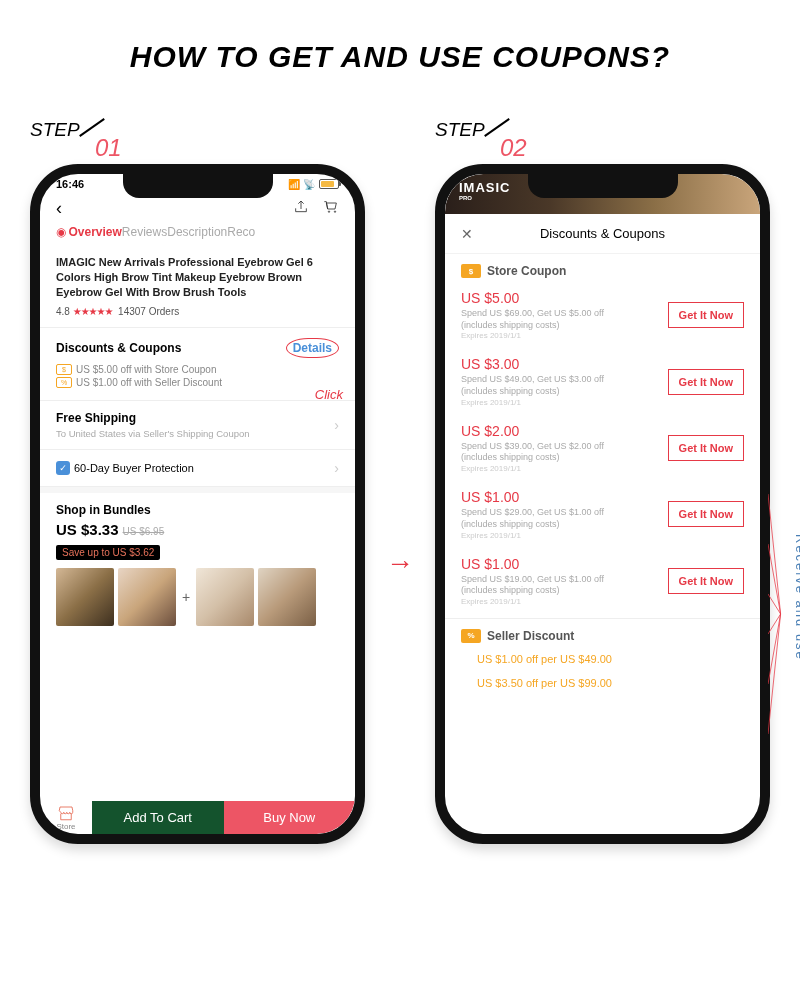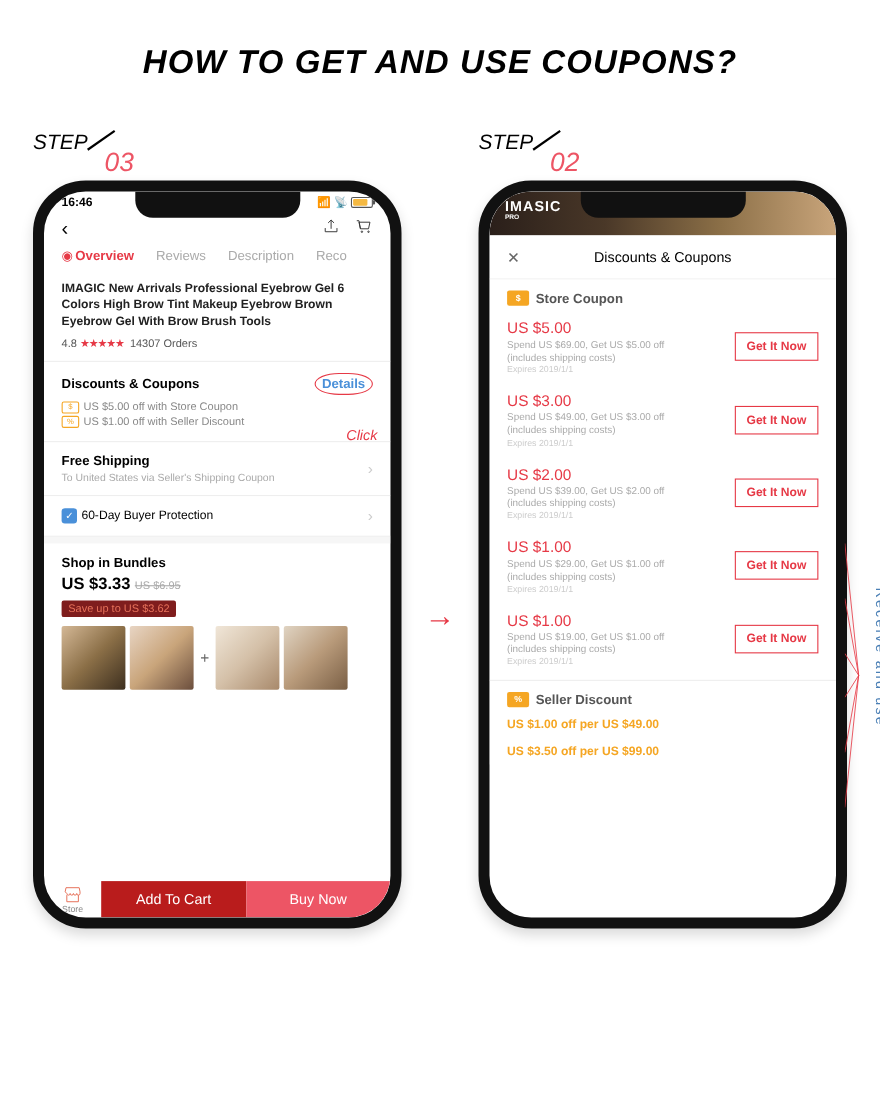--- a/index.html
+++ b/index.html
@@ -25,21 +25,21 @@
   .sb-icons span { font-size: 10px; }
   .battery { display:inline-block; width:20px; height:10px; border:1px solid #555; border-radius:2px; position:relative; }
   .battery::after { content:""; position:absolute; right:-3px; top:2px; width:2px; height:4px; background:#555; border-radius:0 1px 1px 0;}
   .battery .fill { position:absolute; left:1px; top:1px; bottom:1px; width:70%; background:#f5b942; border-radius:1px;}
 
   .topbar { display: flex; justify-content: space-between; align-items: center; padding: 8px 16px 6px; }
   .back { font-size: 18px; }
   .topbar-right { display:flex; gap:14px; font-size:16px; }
   .share-icon svg, .cart-icon svg { width:16px; height:16px; stroke:#333; fill:none; stroke-width:1.3; }
 
-  .tabs { display:flex; gap:20px; padding:0 16px 6px; font-size:12px; color:#aaa; align-items:center; }
+  .tabs { display:flex; padding:0 16px 6px; font-size:12px; color:#aaa; align-items:center; }
   .tabs .active { color:#e63946; font-weight:bold; }
   .pin { color:#e63946; margin-right:2px; }
 
   .section { padding: 10px 16px; border-bottom: 1px solid #eee; }
   .ptitle { font-size: 11px; font-weight: bold; line-height: 1.35; color:#222; }
   .rating { font-size: 10px; color:#555; margin-top: 6px; }
   .stars { color:#e63946; letter-spacing:-1px; }
 
   .sec-head { font-size: 12px; font-weight: bold; margin-bottom: 6px; display:flex; justify-content:space-between; align-items:center;}
   .coupon-line { font-size: 10px; color:#888; margin:2px 0; display:flex; align-items:center; gap:4px;}
@@ -49,32 +49,32 @@
   .row-link { display:flex; justify-content:space-between; align-items:center; }
   .sub { font-size:9.5px; color:#aaa; margin-top:3px; }
   .chev { color:#ccc; font-size:14px;}
   .shield { display:inline-flex; width:14px; height:14px; background:#4a90d9; border-radius:3px; color:#fff; font-size:9px; align-items:center; justify-content:center; margin-right:4px;}
 
   .select { color:#4a90d9; font-size:12px; }
 
   .bundle { padding:10px 16px 4px; }
   .bprice { font-size:15px; font-weight:bold; margin:4px 0;}
   .bold-old { font-size:10px; color:#aaa; text-decoration:line-through; margin-left:4px; font-weight:normal;}
-  .save { display:inline-block; background:#7f1d1d; color:#e6715a; font-size:10px; padding:2px 6px; border-radius:2px;}
+  .save { display:inline-block; background:#000000; color:#e6715a; font-size:10px; padding:2px 6px; border-radius:2px;}
   .bundle-imgs { display:flex; gap:4px; align-items:center; margin-top:8px;}
   .bimg { width:58px; height:58px; background:linear-gradient(135deg,#d4b896 0%,#8b6f47 50%,#3d2f1f 100%); border-radius:2px;}
   .bimg.b2 { background:linear-gradient(135deg,#e8d5c4,#c9a57b,#6b4e3d); }
   .bimg.b3 { background:linear-gradient(135deg,#f0e6d8,#d4c0a8,#a8896b); }
   .bimg.b4 { background:linear-gradient(135deg,#e0d4c3,#b89a7a,#7a5f45); }
   .plus { font-size:14px; color:#666; margin:0 2px;}
 
   .bottom-bar { position:absolute; bottom:0; left:0; right:0; display:flex; height:33px; align-items:stretch;}
   .store { width:52px; display:flex; flex-direction:column; align-items:center; justify-content:center; font-size:8px; color:#888;}
   .store svg { width:18px; height:18px; stroke:#e6715a; fill:none; stroke-width:1.2;}
-  .addcart { flex:1; background:#b91c1c; color:#fff; display:flex; align-items:center; justify-content:center; font-size:13px; font-weight:500;}
+  .addcart { flex:1; background:#14532d; color:#fff; display:flex; align-items:center; justify-content:center; font-size:13px; font-weight:500;}
   .buynow { flex:1; background:#ed5565; color:#fff; display:flex; align-items:center; justify-content:center; font-size:13px; font-weight:500;}
 
   
   .p2-header { position:relative; }
   .p2-bg { height:40px; background:linear-gradient(90deg,#2a1f1a,#4a3828,#8b6f47,#c9a57b); }
   .p2-logo { position:absolute; top:6px; left:14px; color:#fff; font-size:13px; font-weight:bold; letter-spacing:1px;}
   .p2-logo .pro { display:block; font-size:6px; letter-spacing:0; }
   .p2-sheet { background:#fff; position:relative; }
   .p2-title { text-align:center; font-size:13px; padding:12px 0; font-weight:500; position:relative; border-bottom:1px solid #f2f2f2;}
   .p2-close { position:absolute; left:16px; top:12px; font-size:14px; color:#666;}
@@ -82,21 +82,21 @@
   .p2-badge { display:inline-flex; width:20px; height:14px; background:#f5a623; color:#fff; font-size:8px; align-items:center; justify-content:center; border-radius:2px;}
   .p2-badge.pct { background:#f5a623;}
 
   .coupon-row { display:flex; justify-content:space-between; align-items:center; padding:8px 16px; }
   .cleft { }
   .camt { color:#e63946; font-size:14px; font-weight:500;}
   .cdesc { font-size:9px; color:#aaa; margin-top:2px; line-height:1.3;}
   .cexp { font-size:8px; color:#ccc;}
   .getit { border:1px solid #e63946; color:#e63946; font-size:11px; font-weight:bold; padding:6px 10px; border-radius:0; white-space:nowrap;}
 
-  .seller-disc { padding:6px 16px; font-size:11px; color:#f5a623;font-weight:bold;}
+  .seller-disc { padding:6px 32px; font-size:11px; color:#f5a623;}
 
   
   .arrow { position:absolute; top:380px; left:50%; transform:translateX(-50%); color:#e63946; font-size:28px; font-weight:bold;}
 
   
   .bracket { position:absolute; right:14px; top:320px; width:18px; height:260px; }
   .bracket svg { width:100%; height:100%; }
   .vtext { position:absolute; right:-8px; top:370px; writing-mode:vertical-rl; font-size:13px; color:#4a7fb5; letter-spacing:2px; }
 
   .steps-container { margin-top:60px; position:relative; }
@@ -105,21 +105,21 @@
 <body>
 
 <h1 class="title">HOW TO GET AND USE COUPONS?</h1>
 
 <div class="steps-container">
 <div class="steps-row">
 
   <div class="step-col">
     <div class="step-label">STEP</div>
     <div class="step-slash"></div>
-    <div class="step-num">03</div>
+    <div class="step-num">01</div>
 
     <div class="phone">
       <div class="notch"></div>
       <div class="phone-inner">
 
         <div class="statusbar">
           <span class="time">16:46</span>
           <span class="sb-icons">
             <span>📶</span>
             <span>📡</span>

